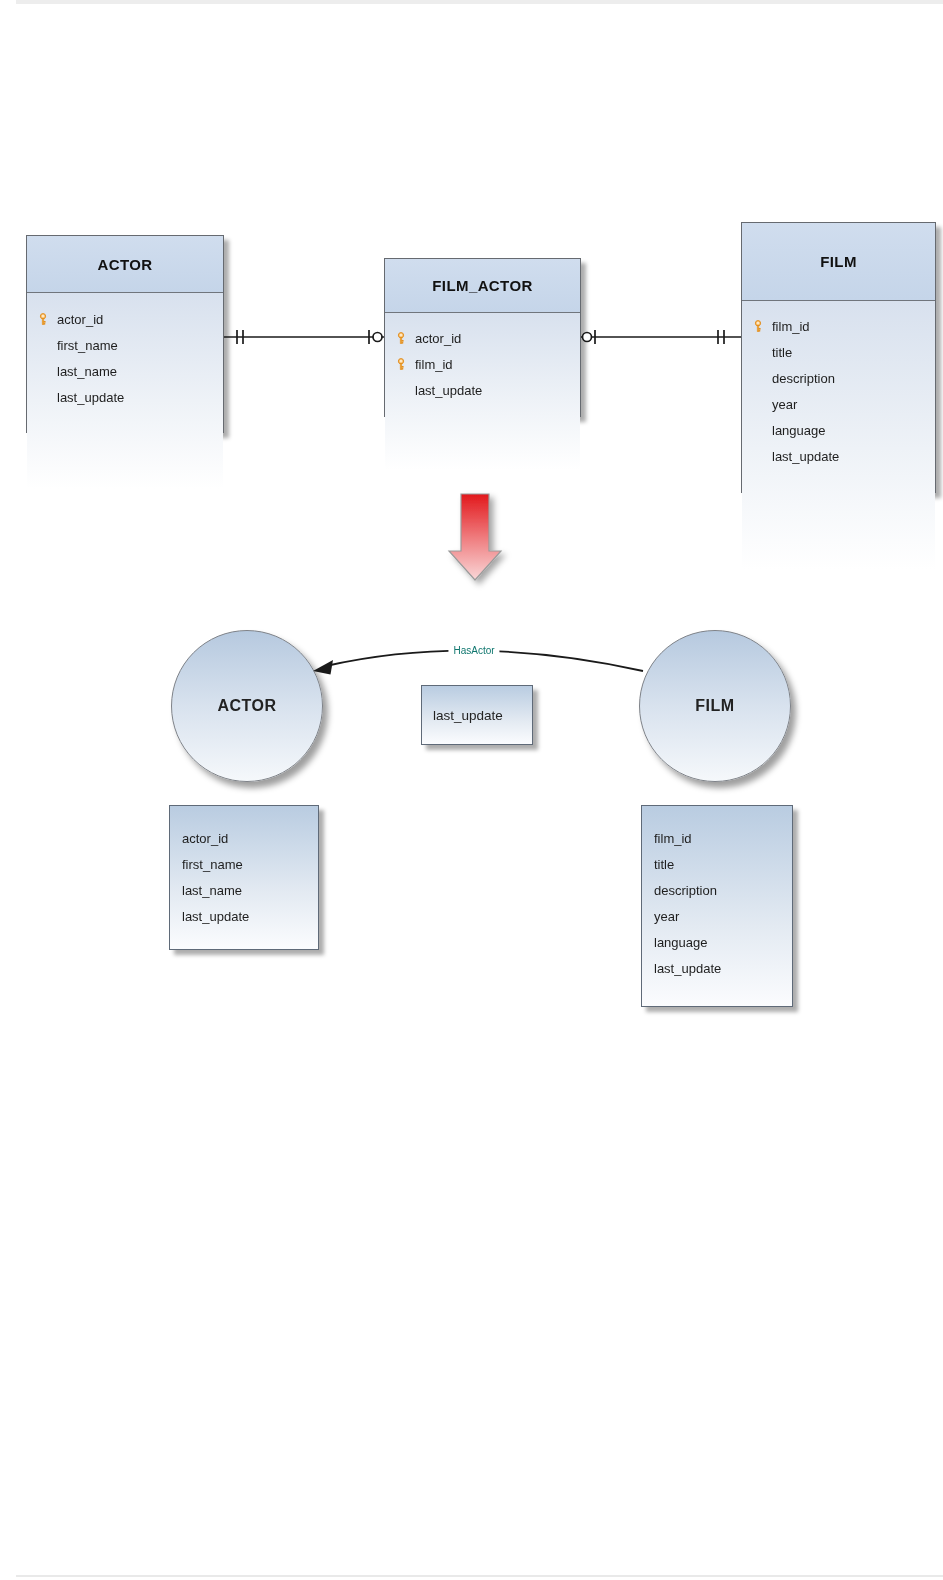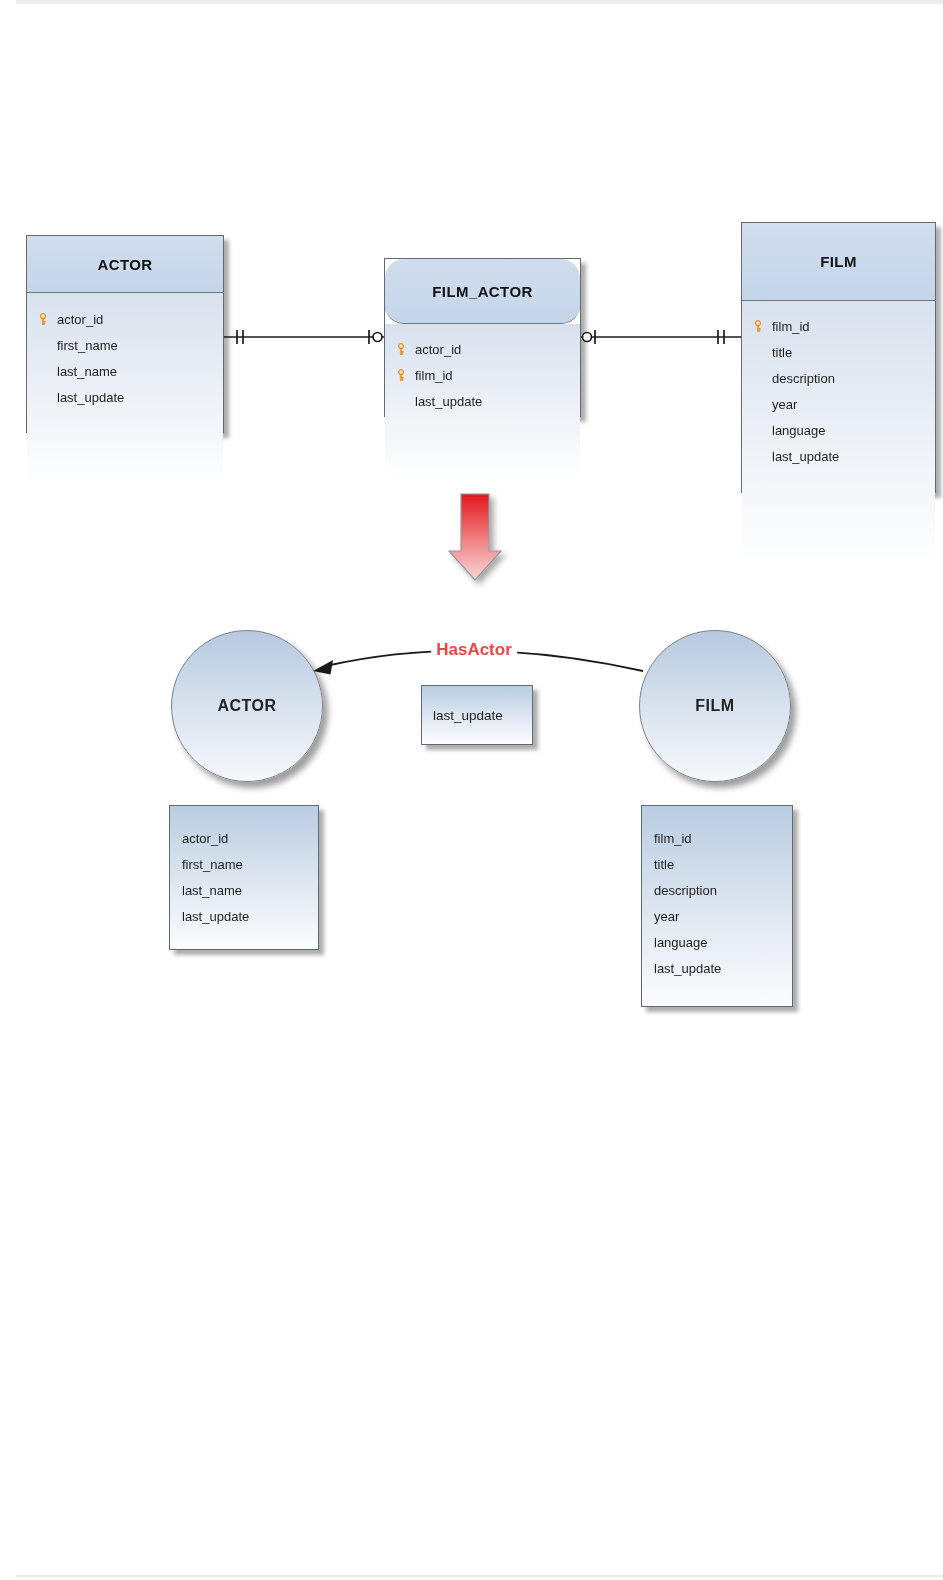--- a/index.html
+++ b/index.html
@@ -48,21 +48,21 @@
     position:absolute; border:1px solid #5f6a78;
     background:linear-gradient(180deg,#b9cce1 0%, #e3eaf2 60%, #fbfcfe 100%);
     box-shadow:5px 5px 4px rgba(0,0,0,0.32);
   }
   .pbox .trow { padding-left:12px; }
   .pbox-single { display:flex; align-items:center; padding-left:11px; font-size:13.5px; color:#222; }
 
   .edge-label {
     position:absolute; transform:translate(-50%,-50%);
     background:#ffffff; padding:0 5px;
-    font-weight:bold; font-size:17px; color:#ef4444;
+    font-weight:normal; font-size:10px; color:#0f766e;
     z-index:6; white-space:nowrap;
   }
 
   .overlay { position:absolute; top:0; left:0; z-index:5; pointer-events:none; }
 </style>
 </head>
 <body>
 
 <div class="canvas">
 
@@ -92,21 +92,21 @@
         <span>last_name</span>
       </div>
       <div class="trow">
         <span class="keyslot"></span>
         <span>last_update</span>
       </div>
     </div>
   </div>
 
   <div class="etable" style="left:368px; top:258px; width:197px; height:159px;">
-    <div class="etable-header" style="height:65px;border-radius:19px;">FILM_ACTOR</div>
+    <div class="etable-header" style="height:54px;">FILM_ACTOR</div>
     <div class="etable-body" style="padding-top:12px;">
       <div class="trow">
         <span class="keyslot">
           <svg width="12" height="13" viewBox="0 0 12 13">
               <circle cx="6" cy="3.2" r="2.6" fill="#fbc97e" stroke="#e08c1e"></circle>
               <circle cx="6" cy="3" r="0.9" fill="#fff7ea"></circle>
               <rect x="5.2" y="5.6" width="1.6" height="6" fill="#f6ad3c" stroke="#e08c1e" stroke-width="0.6"></rect>
               <rect x="6.8" y="8.6" width="1.7" height="0.9" fill="#f6ad3c" stroke="#e08c1e" stroke-width="0.5"></rect>
               <rect x="6.8" y="10.4" width="1.2" height="0.9" fill="#f6ad3c" stroke="#e08c1e" stroke-width="0.5"></rect>
             </svg>

